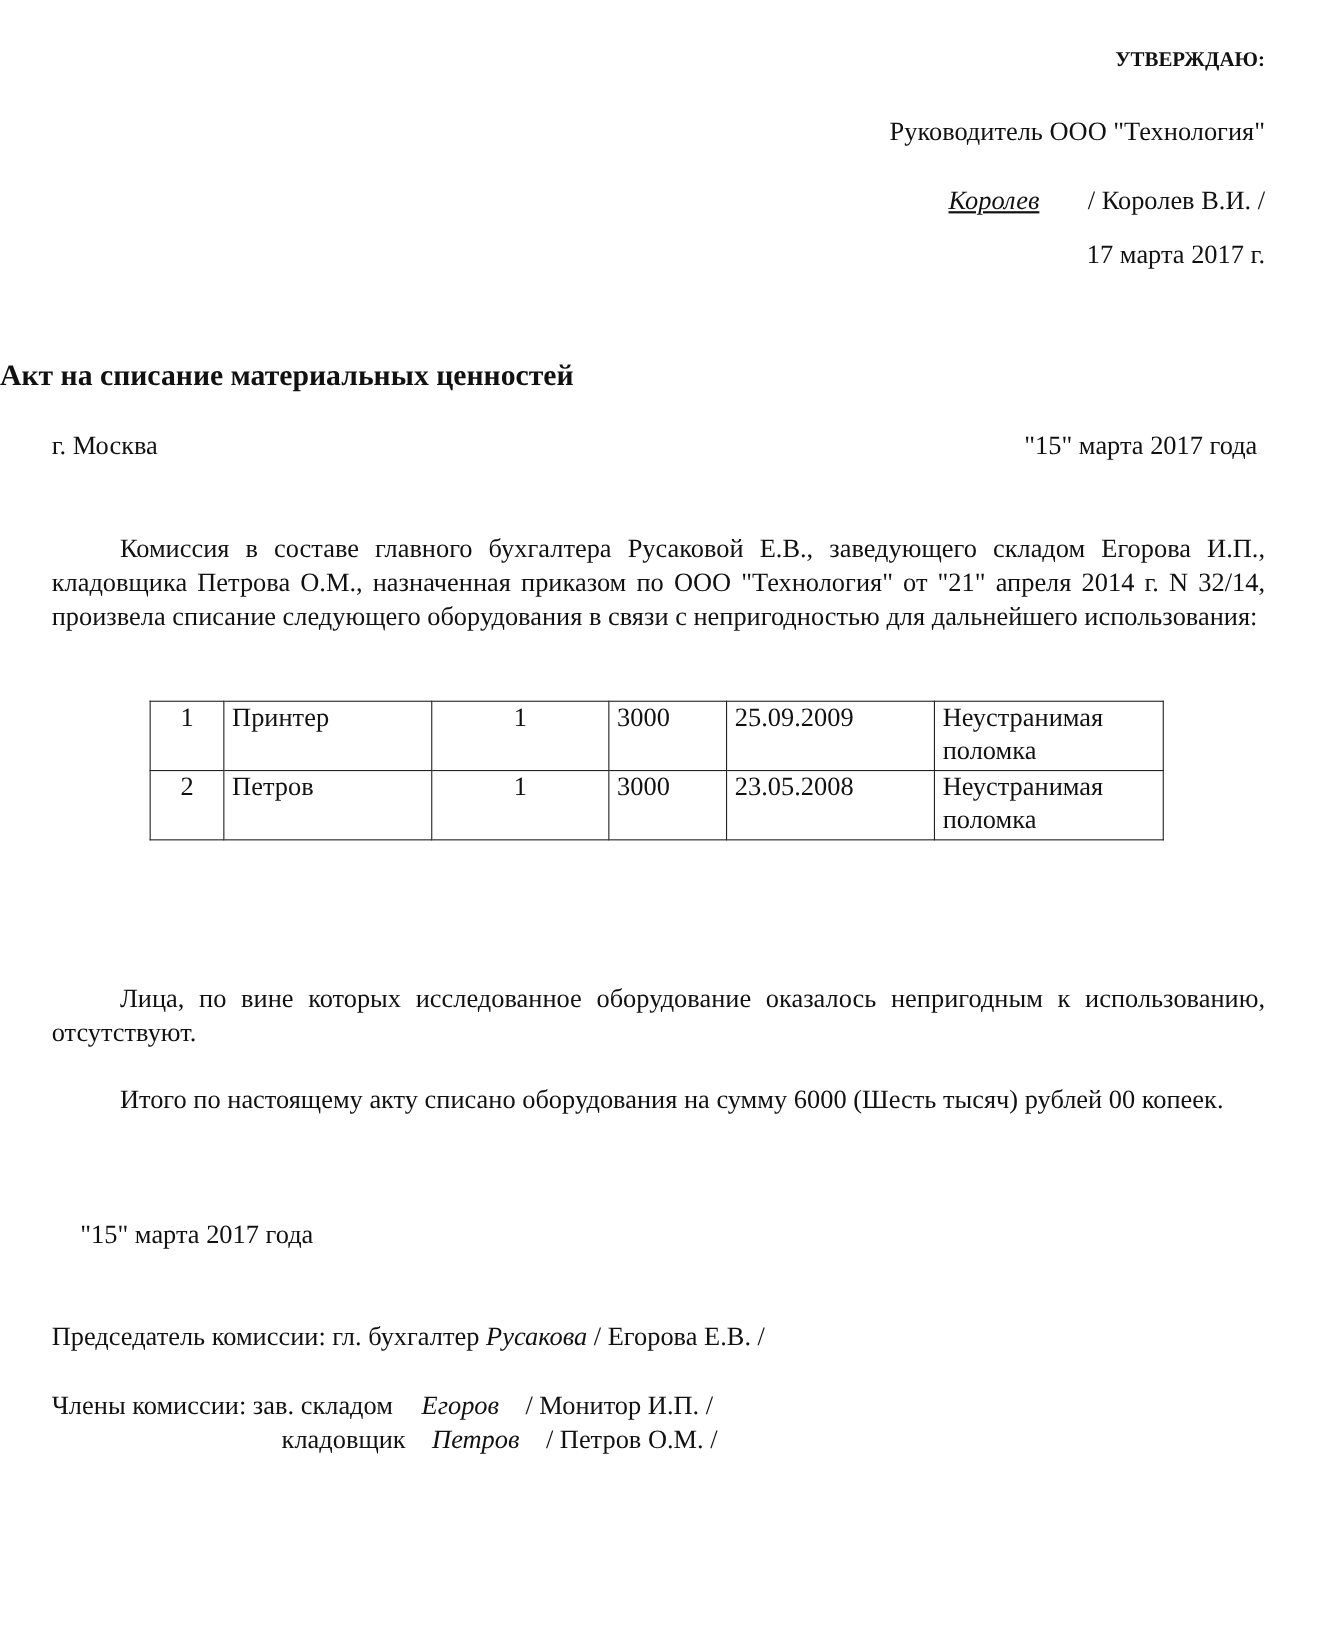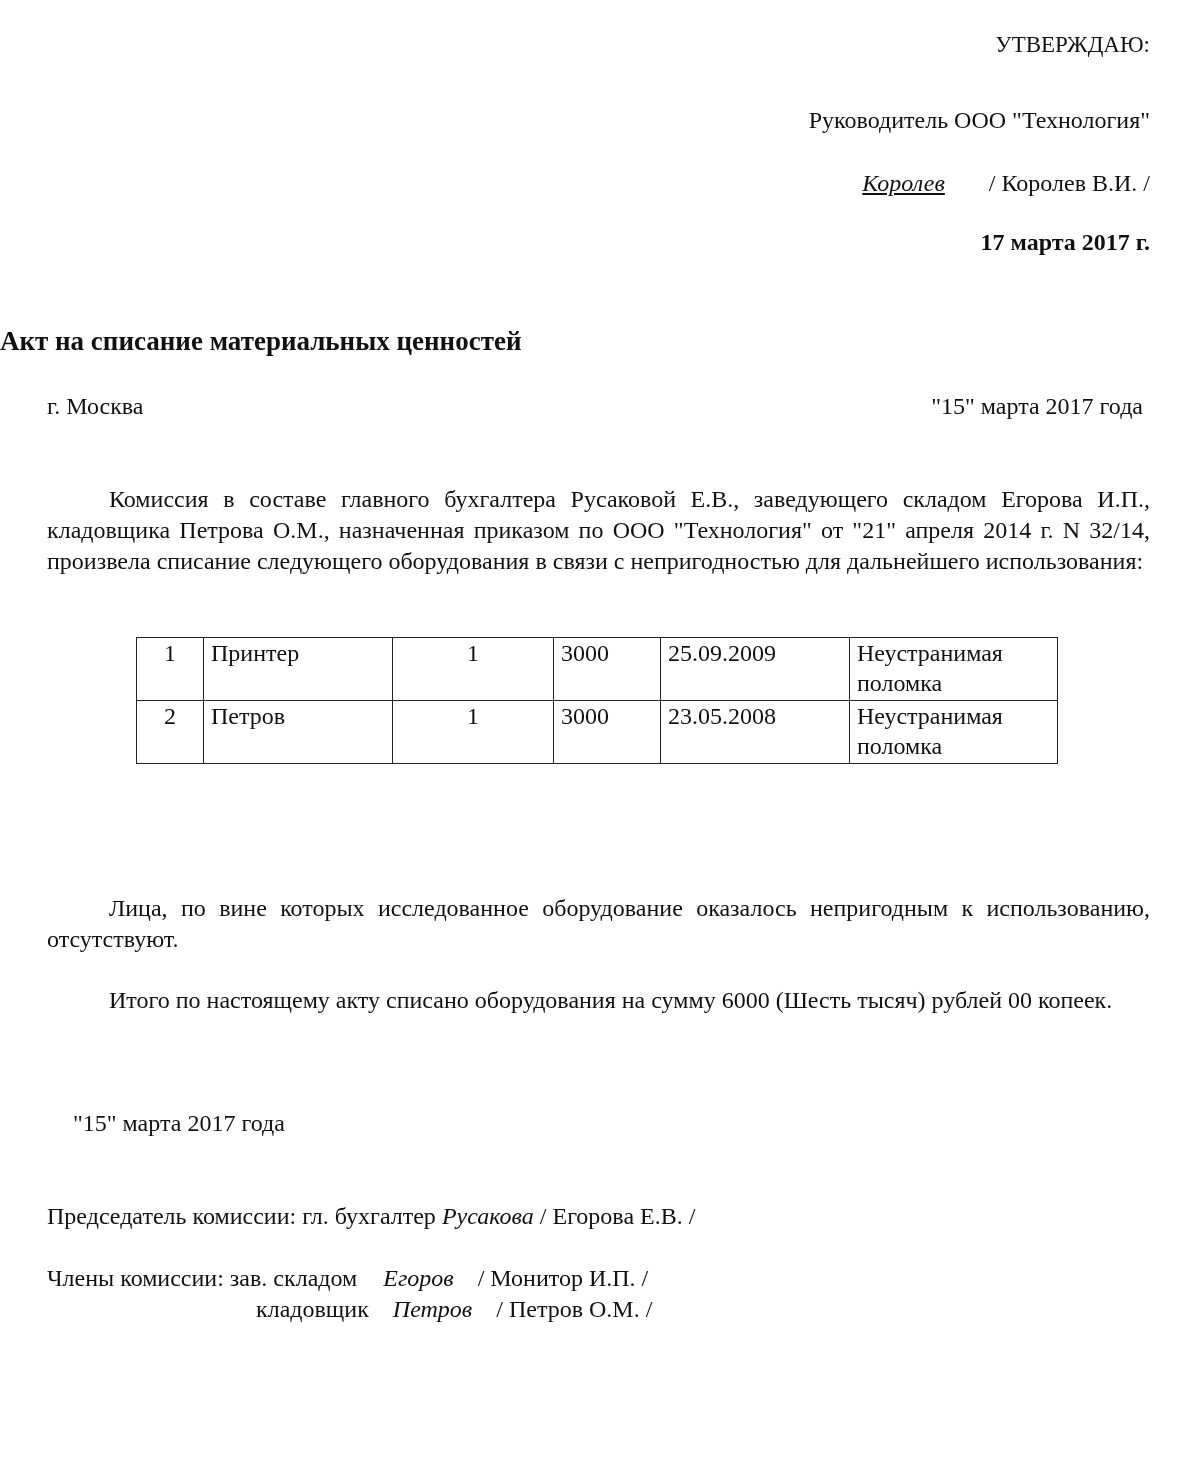--- a/index.html
+++ b/index.html
@@ -1,25 +1,25 @@
 <!DOCTYPE html>
 <html><head>
 <meta charset="utf-8">
 <style>
   html, body { margin: 0; padding: 0; background: #ffffff; }
   body {
     width: 1200px; height: 1481px; position: relative; overflow: hidden;
     font-family: "Liberation Serif", serif; color: #111111; font-size: 24px;
   }
   .abs { position: absolute; white-space: nowrap; }
-  .approve { right: 50px; top: 32px; font-weight: normal; font-size: 23px; }
+  .approve { right: 50px; top: 44px; font-weight: bold; font-size: 19px; }
   .manager { right: 50px; top: 107px; }
   .sigline { right: 50px; top: 170px; }
   .sig-it { font-style: italic; text-decoration: underline; margin-right: 38px; margin-top: 40px; }
-  .approve-date { right: 50px; top: 229px; font-weight: bold; }
+  .approve-date { right: 50px; top: 219px; }
   .title { left: 0; width: 1200px; top: 326px; font-weight: bold; font-size: 27px; }
   .city { left: 47px; top: 393px; }
   .doc-date { right: 57px; top: 393px; }
   .para {
     position: absolute; left: 47px; width: 1103px; line-height: 31px;
     text-align: justify; text-indent: 62px; white-space: normal;
   }
   .p1 { top: 484px; }
   .p2 { top: 893px; }
   .p3 { top: 985px; }

